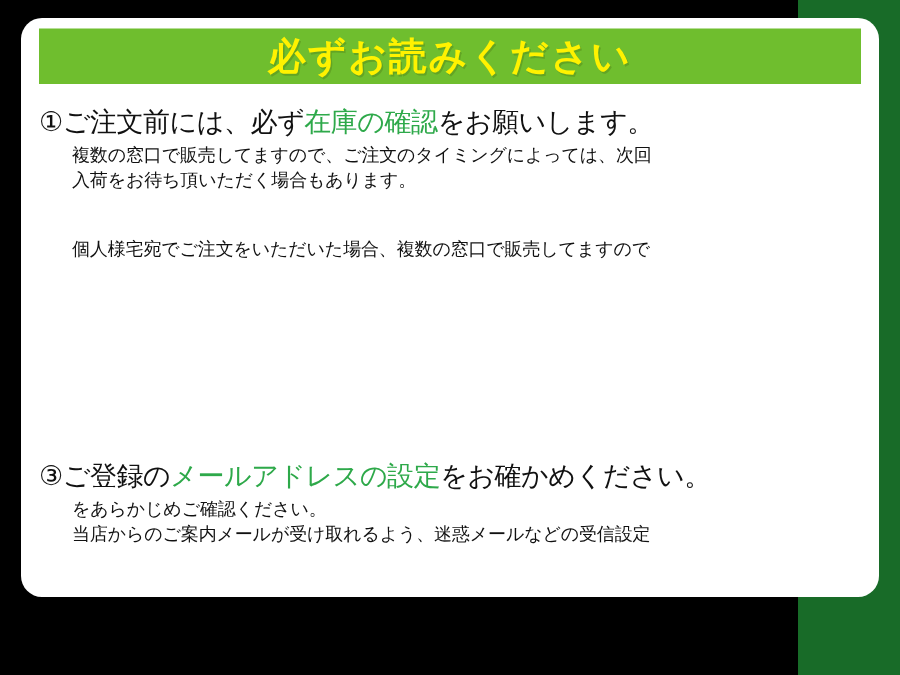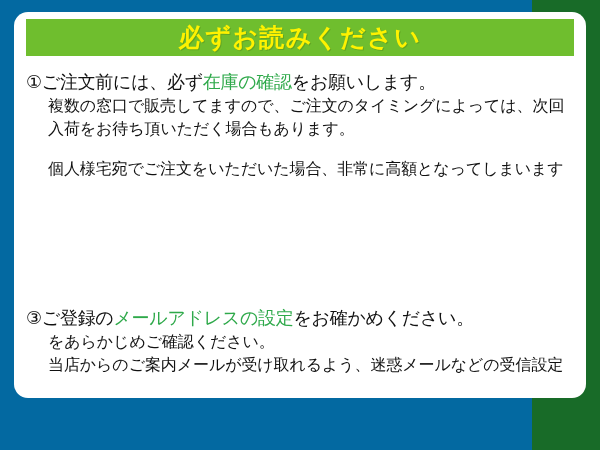--- a/index.html
+++ b/index.html
@@ -11,21 +11,21 @@
     height: 450px;
     overflow: hidden;
     background: #186b28;
     font-family: "DejaVu Sans", "Liberation Sans", sans-serif;
   }
 
   .notice-frame {
     position: relative;
     width: 532px;
     height: 450px;
-    background: #0369a1;
+    background: #000000;
     box-sizing: border-box;
   }
 
   
   .panel {
     position: absolute;
     left: 14px;
     top: 12px;
     width: 572px;
     height: 386px;
@@ -84,21 +84,21 @@
   }
   .lead.wrap {
     white-space: normal;
   }
   .hl {
     color: #2ea94a;
   }
   .sub {
     margin-top: 2px;
     margin-left: 22px;
-    font-size: 16px;
+    font-size: 12px;
     font-weight: normal;
     color: #111111;
     line-height: 1.42;
     letter-spacing: -0.1px;
   }
   .sub-line {
     display: block;
     white-space: nowrap;
   }
 
@@ -141,21 +141,21 @@
           <span>①</span><span>ご注文前には、必ず</span><span class="hl">在庫の確認</span><span>をお願いします。</span>
         </div>
         <div class="sub">
           <span class="sub-line">複数の窓口で販売してますので、ご注文のタイミングによっては、次回</span>
           <span class="sub-line">入荷をお待ち頂いただく場合もあります。</span>
         </div>
       </div>
 
       <div class="item item-2">
         <div class="sub">
-          <span class="sub-line">個人様宅宛でご注文をいただいた場合、非常に高額となってしまいます</span>
+          <span class="sub-line">個人様宅宛でご注文をいただいた場合、複数の窓口で販売してますので</span>
         </div>
       </div>
 
       <div class="item item-3">
         <div class="lead">
           <span>③</span><span>ご登録の</span><span class="hl">メールアドレスの設定</span><span>をお確かめください。</span>
         </div>
         <div class="sub">
           <span class="sub-line">をあらかじめご確認ください。</span>
           <span class="sub-line">当店からのご案内メールが受け取れるよう、迷惑メールなどの受信設定</span>

